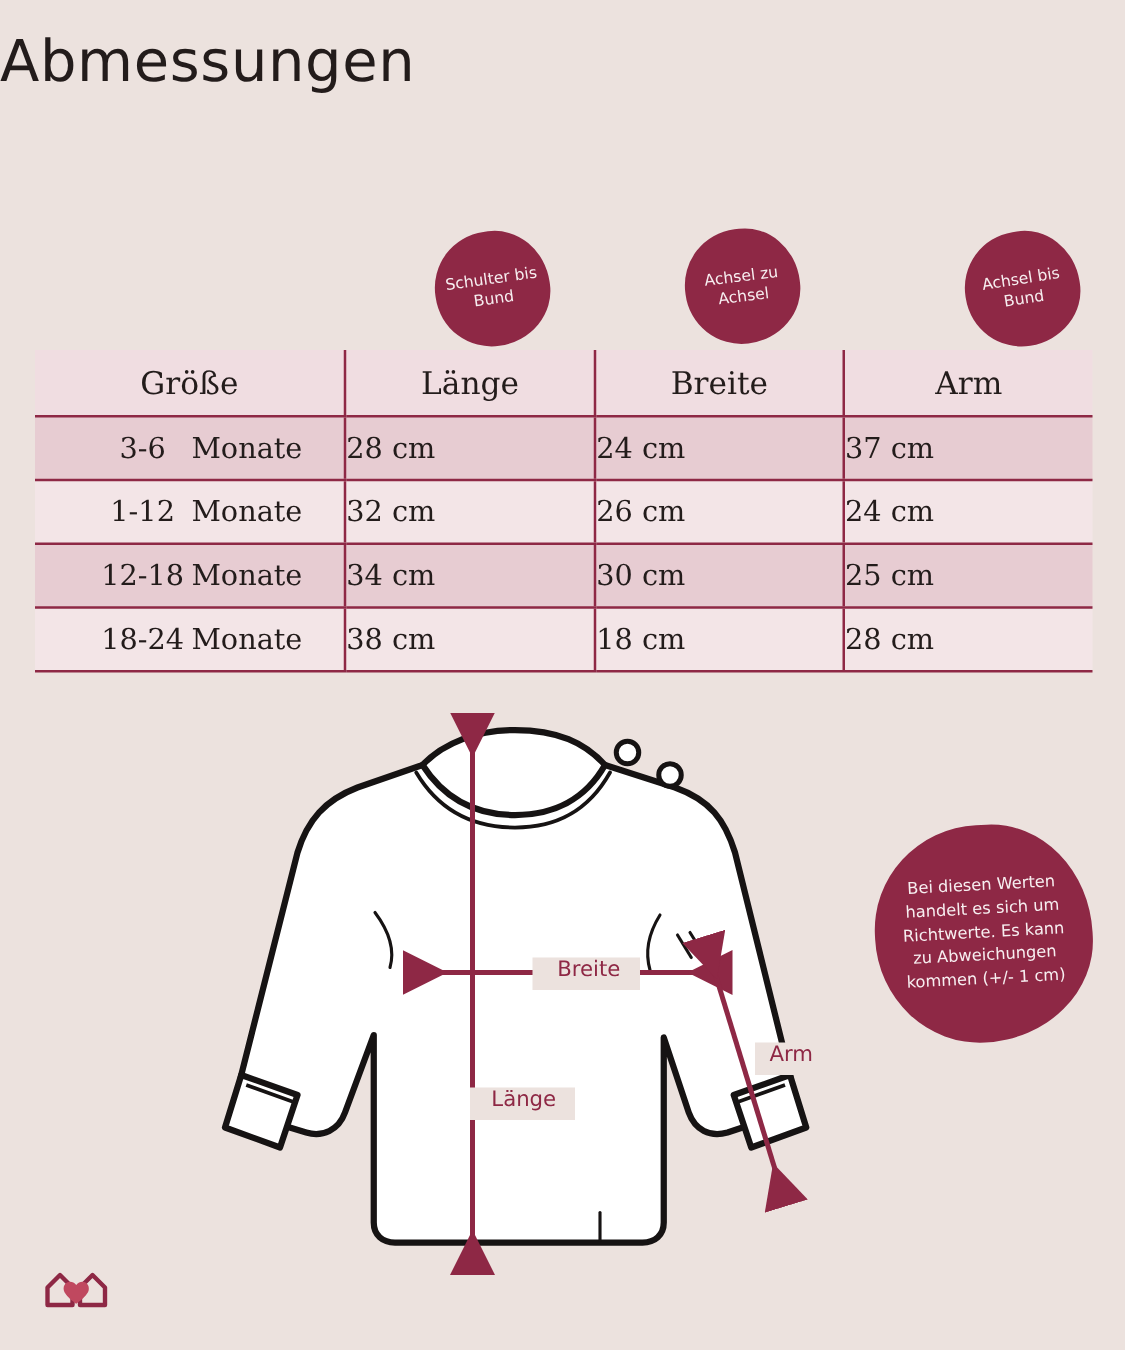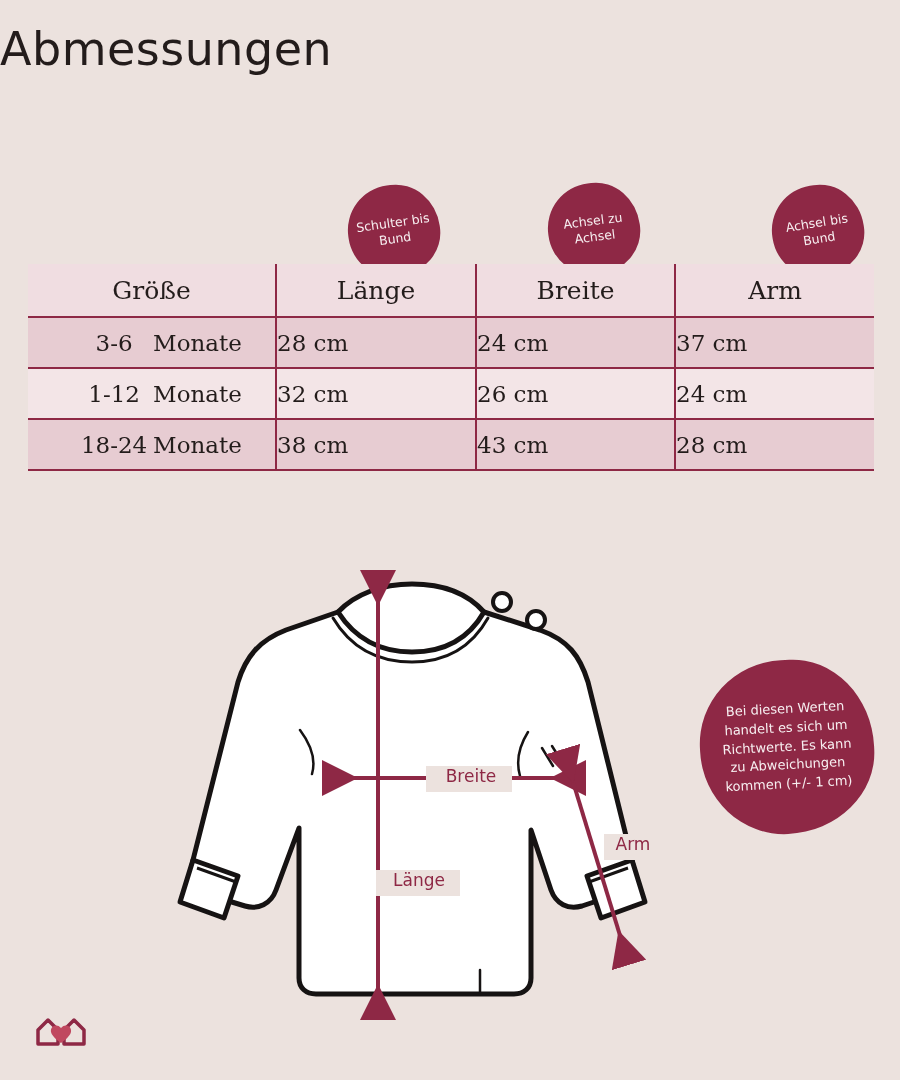--- a/index.html
+++ b/index.html
@@ -59,21 +59,21 @@
     box-shadow: 0 0 0 0 transparent;
   }
   .badge span { display: block; padding: 0 6px; }
   .badge.b1 { left: 348px; top: 0px; }
   .badge.b2 { left: 548px; top: -2px; transform: rotate(-7deg); }
   .badge.b3 { left: 772px; top: 0px; transform: rotate(-9deg); }
 
   
   .table-wrap {
     position: absolute;
-    top: 264px;
+    top: 280px;
     left: 28px;
     width: 846px;
   }
   table {
     border-collapse: collapse;
     width: 846px;
     table-layout: fixed;
   }
   th, td {
     border-bottom: 2px solid #8e2845;
@@ -195,24 +195,32 @@
       <tr>
         <td class="size-cell">
           <span class="rng">1-12</span><span>Monate</span>
         </td>
         <td class="col-div">32 cm</td>
         <td class="col-div">26 cm</td>
         <td class="col-div">24 cm</td>
       </tr>
       <tr>
         <td class="size-cell">
+          <span class="rng">12-18</span><span>Monate</span>
+        </td>
+        <td class="col-div">34 cm</td>
+        <td class="col-div">30 cm</td>
+        <td class="col-div">25 cm</td>
+      </tr>
+      <tr>
+        <td class="size-cell">
           <span class="rng">18-24</span><span>Monate</span>
         </td>
         <td class="col-div">38 cm</td>
-        <td class="col-div">43 cm</td>
+        <td class="col-div">18 cm</td>
         <td class="col-div">28 cm</td>
       </tr>
     </tbody>
   </table>
 </div>
 
 <div class="illu">
   <svg width="520" height="470" viewBox="0 0 520 470" xmlns="http://www.w3.org/2000/svg">
 
     <g fill="#ffffff" stroke="#161313" stroke-width="5" stroke-linejoin="round" stroke-linecap="round">

